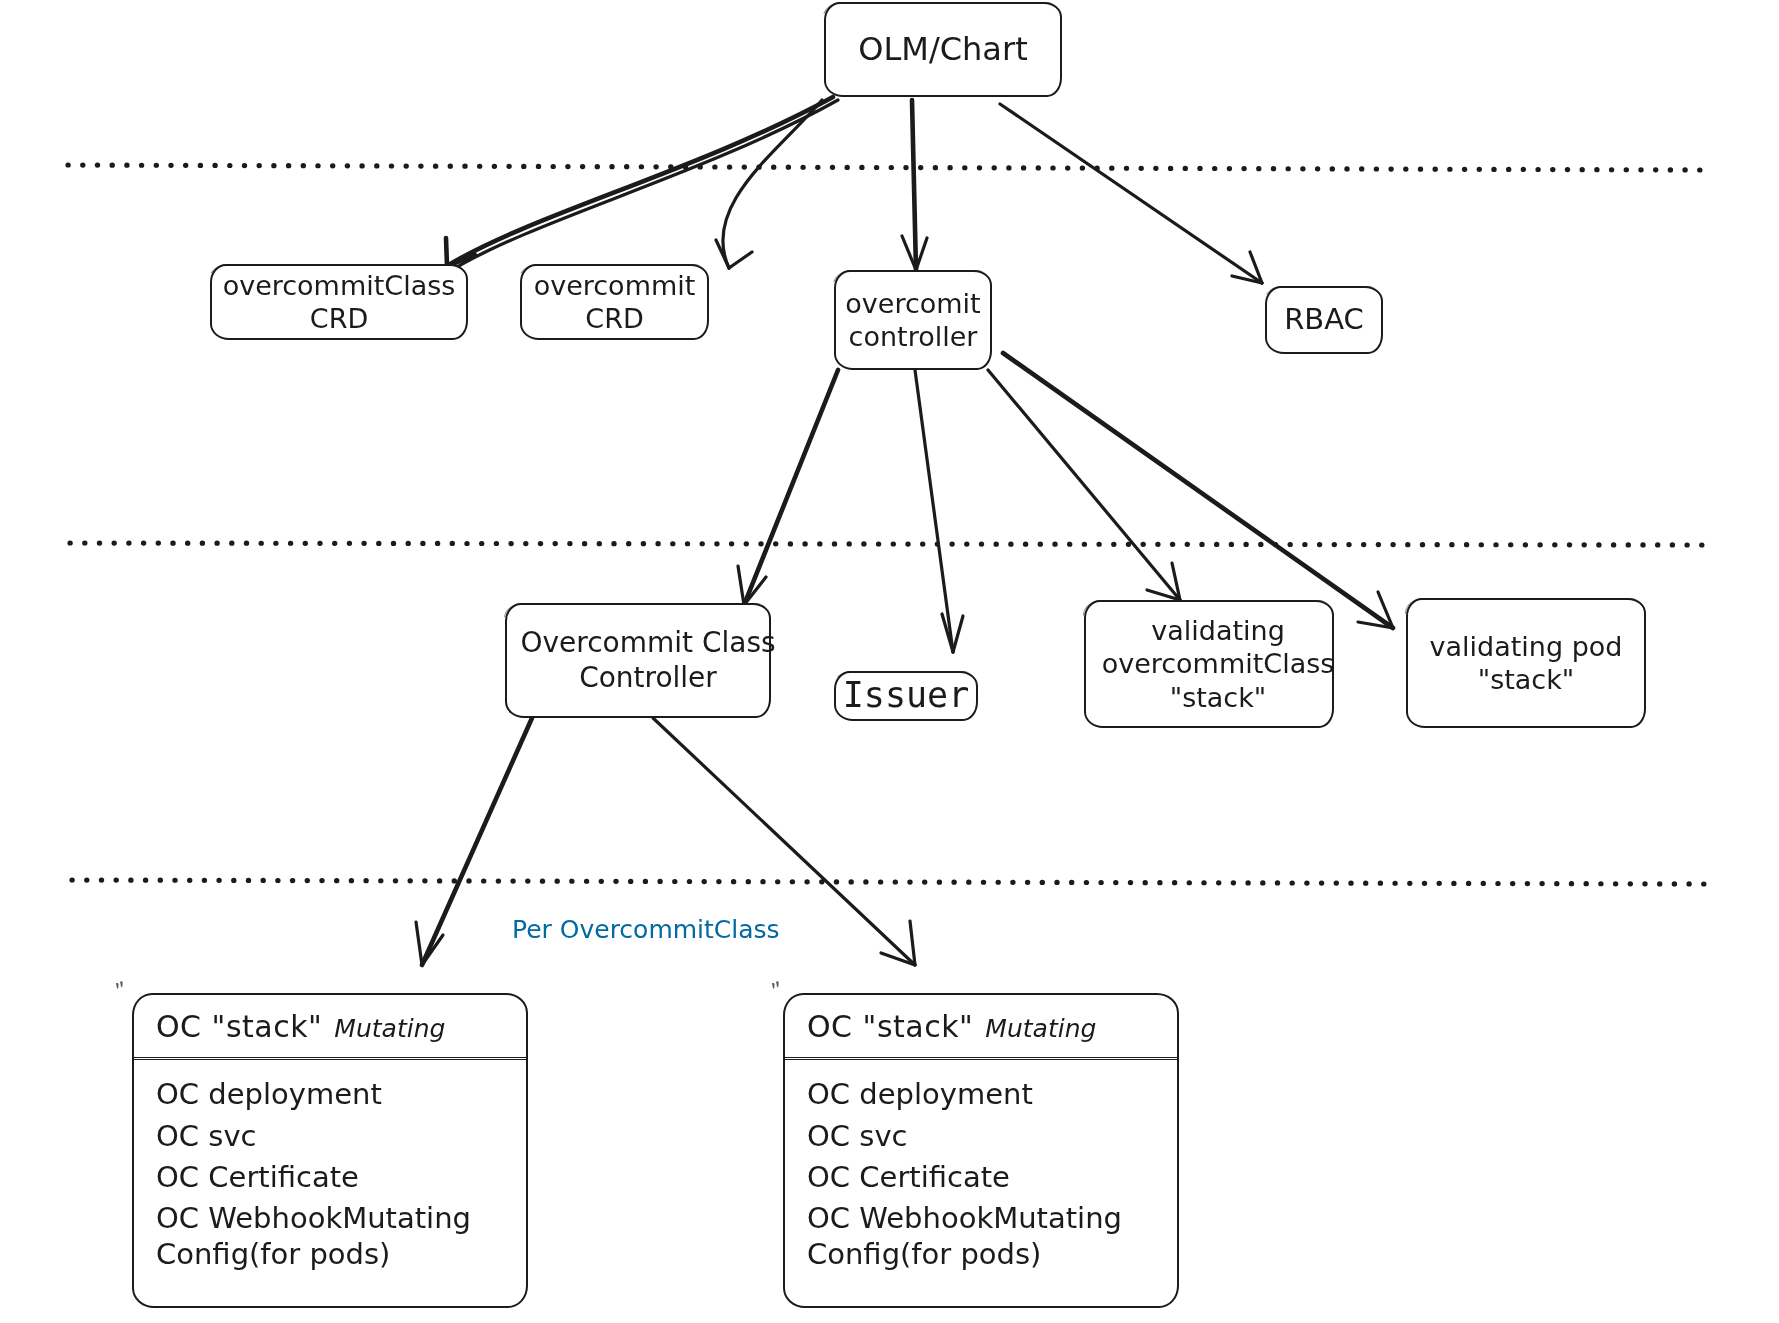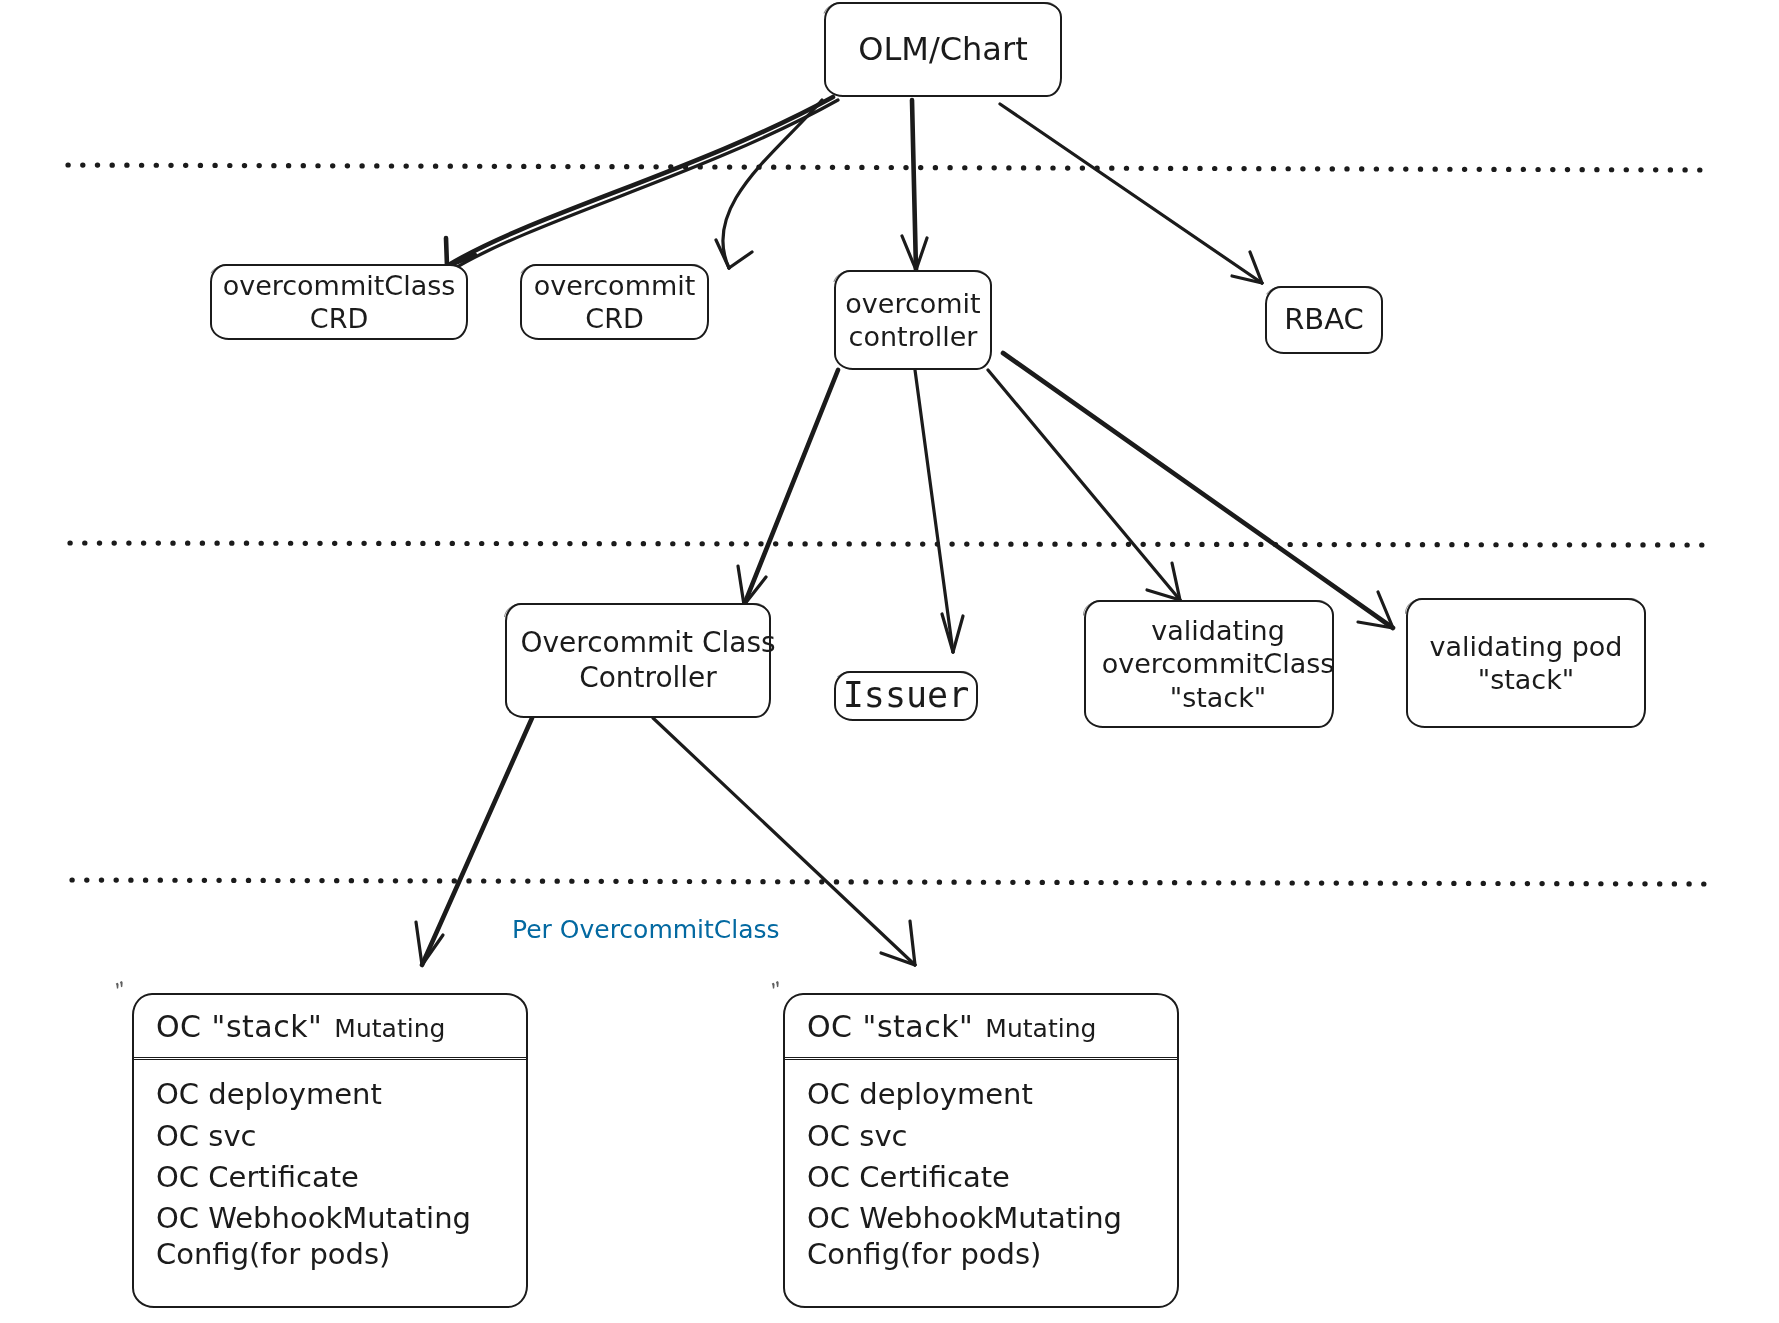--- a/index.html
+++ b/index.html
@@ -78,21 +78,21 @@
   }
   .card-header {
     padding: 14px 8px 13px 22px;
     border-bottom: 3.5px double #1b1b1b;
     display: flex;
     align-items: baseline;
     gap: 12px;
     white-space: nowrap;
   }
   .card-header .hdr-main { font-size: 30px; letter-spacing: .5px; }
-  .card-header .hdr-sub  { font-size: 25px; }
+  .card-header .hdr-sub  { font-size: 25px; font-style: italic; }
   .card-body {
     flex: 1;
     padding: 16px 10px 10px 22px;
     display: flex;
     flex-direction: column;
   }
   .card-body .item {
     font-size: 29px;
     line-height: 1.30;
     white-space: pre-line;

